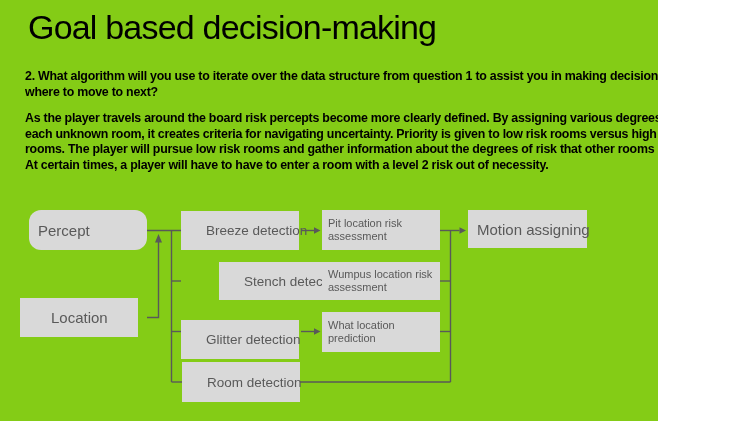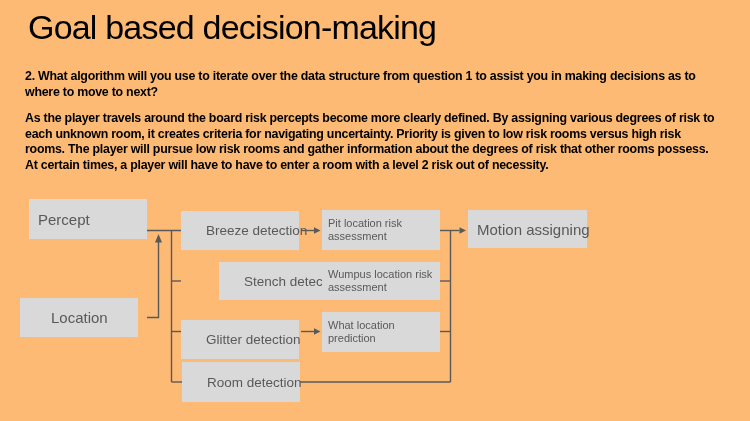--- a/index.html
+++ b/index.html
@@ -1,17 +1,17 @@
 <!DOCTYPE html>
 <html><head>
 <meta charset="utf-8">
 <style>
   html,body { margin:0; padding:0; background:#ffffff; }
   .slide {
-    position:relative; width:750px; height:421px; background:#fdba74;
+    position:relative; width:658px; height:421px; background:#84cc16;
     font-family:"Liberation Sans", sans-serif; overflow:hidden;
   }
   .title {
     position:absolute; left:28px; top:8px; margin:0;
     font-size:34px; font-weight:400; letter-spacing:-0.8px; color:#000000;
     white-space:nowrap;
   }
   .question {
     position:absolute; left:25px; top:69px; width:700px;
     font-size:12.4px; font-weight:700; line-height:15.8px;
@@ -26,21 +26,21 @@
     position:absolute; left:0; top:0; width:750px; height:421px;
     pointer-events:none;
   }
   .node {
     position:absolute; background:#d9d9d9; color:#595959;
     display:flex; align-items:center; box-sizing:border-box;
   }
   .node-lg { font-size:15px;   padding-left:9px; white-space:nowrap; }
   .node-md { font-size:13.5px; padding-left:25px; white-space:nowrap; }
   .node-sm { font-size:11px; line-height:13.5px; padding-left:6px; padding-right:2px; }
-  .n-percept  { left:29px;  top:199px; width:118px; height:40px; }
+  .n-percept  { left:29px;  top:210px; width:118px; height:40px;border-radius:12px; }
   .n-location { left:20px;  top:298px; width:118px; height:39px;padding-left:31px; }
   .n-breeze   { left:181px; top:211px; width:118px; height:39px; }
   .n-stench   { left:181px; top:262px; width:118px; height:38px;margin-left:38px; }
   .n-glitter  { left:181px; top:312px; width:118px; height:39px;margin-top:8px; }
   .n-room     { left:182px; top:362px; width:118px; height:40px; }
   .n-pit      { left:322px; top:210px; width:118px; height:40px; }
   .n-wumpus   { left:322px; top:262px; width:118px; height:38px; }
   .n-gold     { left:322px; top:312px; width:118px; height:40px; }
   .n-motion   { left:468px; top:210px; width:119px; height:38px; }
 </style>

